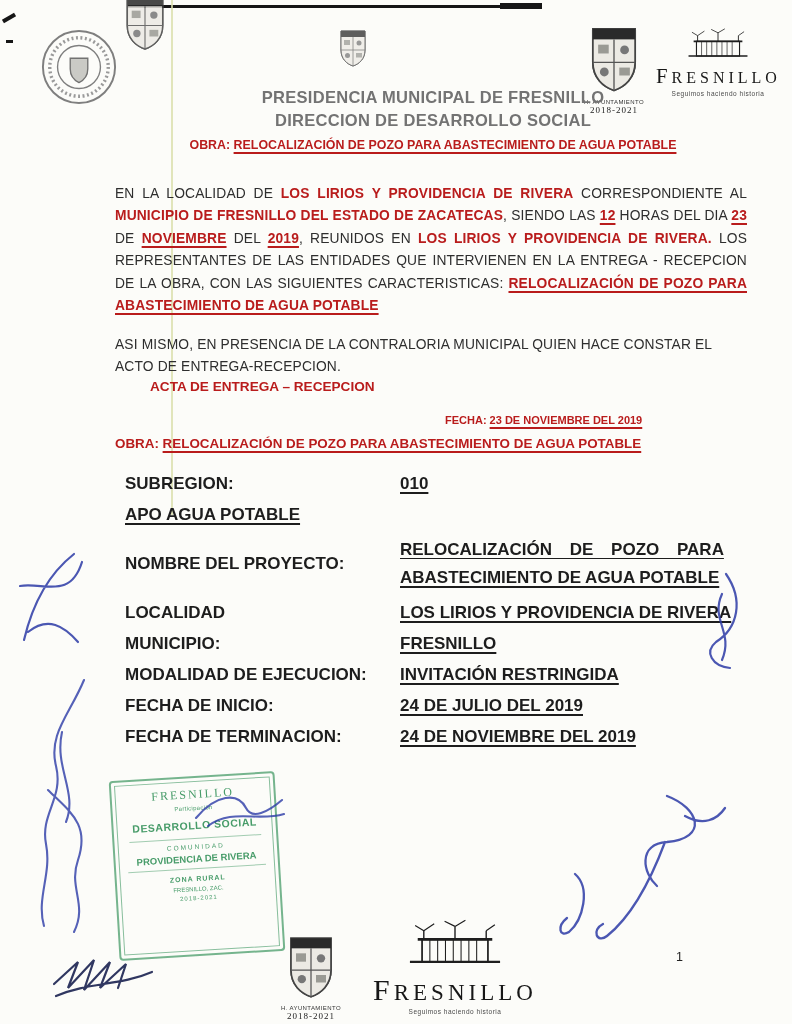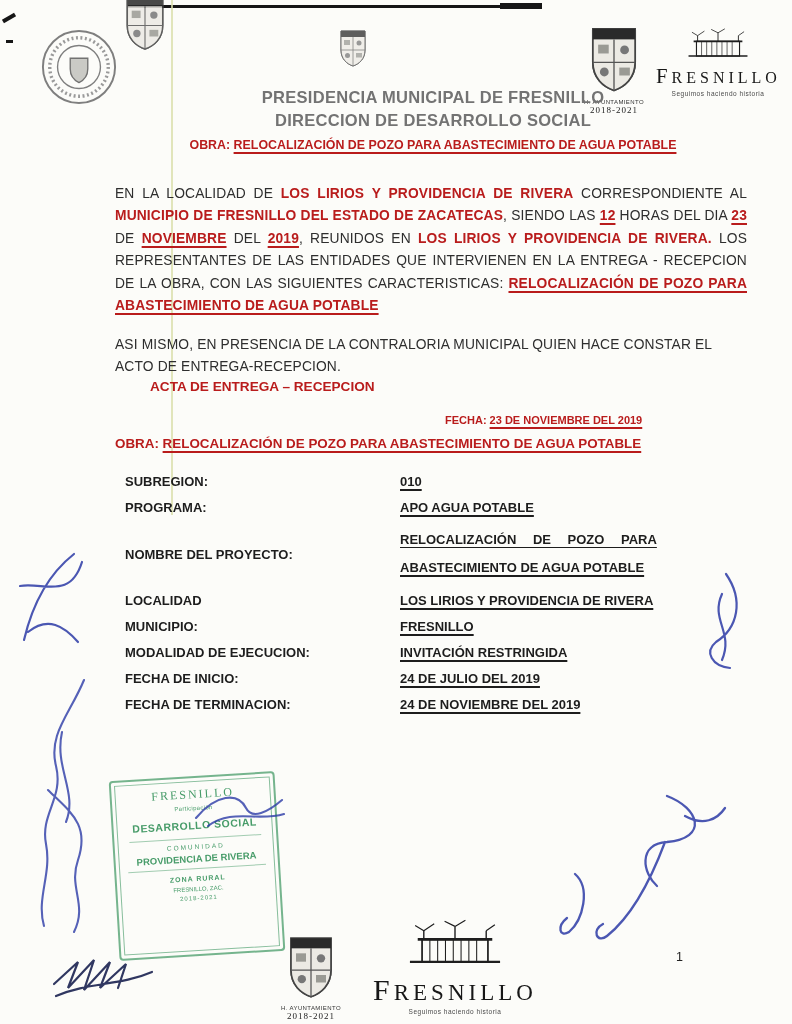--- a/index.html
+++ b/index.html
@@ -17,21 +17,21 @@
   .header{position:absolute;left:150px;top:86px;width:566px;text-align:center;}
   .h1{font-size:16.5px;font-weight:bold;letter-spacing:.3px;line-height:23px;color:#737373;}
   .obra-line{font-size:12.4px;margin-top:6px;}
   
   .para{position:absolute;left:115px;width:632px;font-size:13.8px;line-height:22.4px;
         text-align:justify;letter-spacing:.15px;color:#2e2e2e;}
   .acta{position:absolute;left:150px;top:379px;width:566px;font-size:13.6px;}
   .fecha{position:absolute;left:445px;top:414px;font-size:11px;}
   .obra2{position:absolute;left:115px;top:436px;font-size:13.4px;}
   
-  .details{position:absolute;left:125px;top:474px;width:610px;font-size:13px;}
+  .details{position:absolute;left:125px;top:474px;width:610px;font-size:17px;}
   .drow{display:flex;margin-bottom:11px;align-items:flex-start;}
   .dlabel{width:275px;font-weight:bold;flex:none;color:#1d1d1d;}
   .dval{font-weight:bold;color:#1d1d1d;}
   .dval .line{display:block;line-height:28px;}
   .drow.tall{align-items:center;min-height:56px;}
   .drow.tall .dlabel{align-self:center;}
   .wspace{word-spacing:13px;text-decoration:underline;}
   
   .sealwrap{position:absolute;opacity:.85;}
   .aytoblock{position:absolute;text-align:center;}
@@ -149,21 +149,20 @@
   <div class="obra2">
     <span class="b">OBRA: </span><span class="b u">RELOCALIZACIÓN DE POZO PARA ABASTECIMIENTO DE AGUA POTABLE</span>
   </div>
 
   <div class="details">
     <div class="drow">
       <span class="dlabel">SUBREGION:</span>
       <span class="dval u">010</span>
     </div>
     <div class="drow">
-      <span class="dlabel">PROGRAMA:</span>
       <span class="dval u">APO AGUA POTABLE</span>
     </div>
     <div class="drow tall">
       <span class="dlabel">NOMBRE DEL PROYECTO:</span>
       <span class="dval">
         <span class="line u wspace">RELOCALIZACIÓN DE POZO PARA</span>
         <span class="line u">ABASTECIMIENTO DE AGUA POTABLE</span>
       </span>
     </div>
     <div class="drow">

